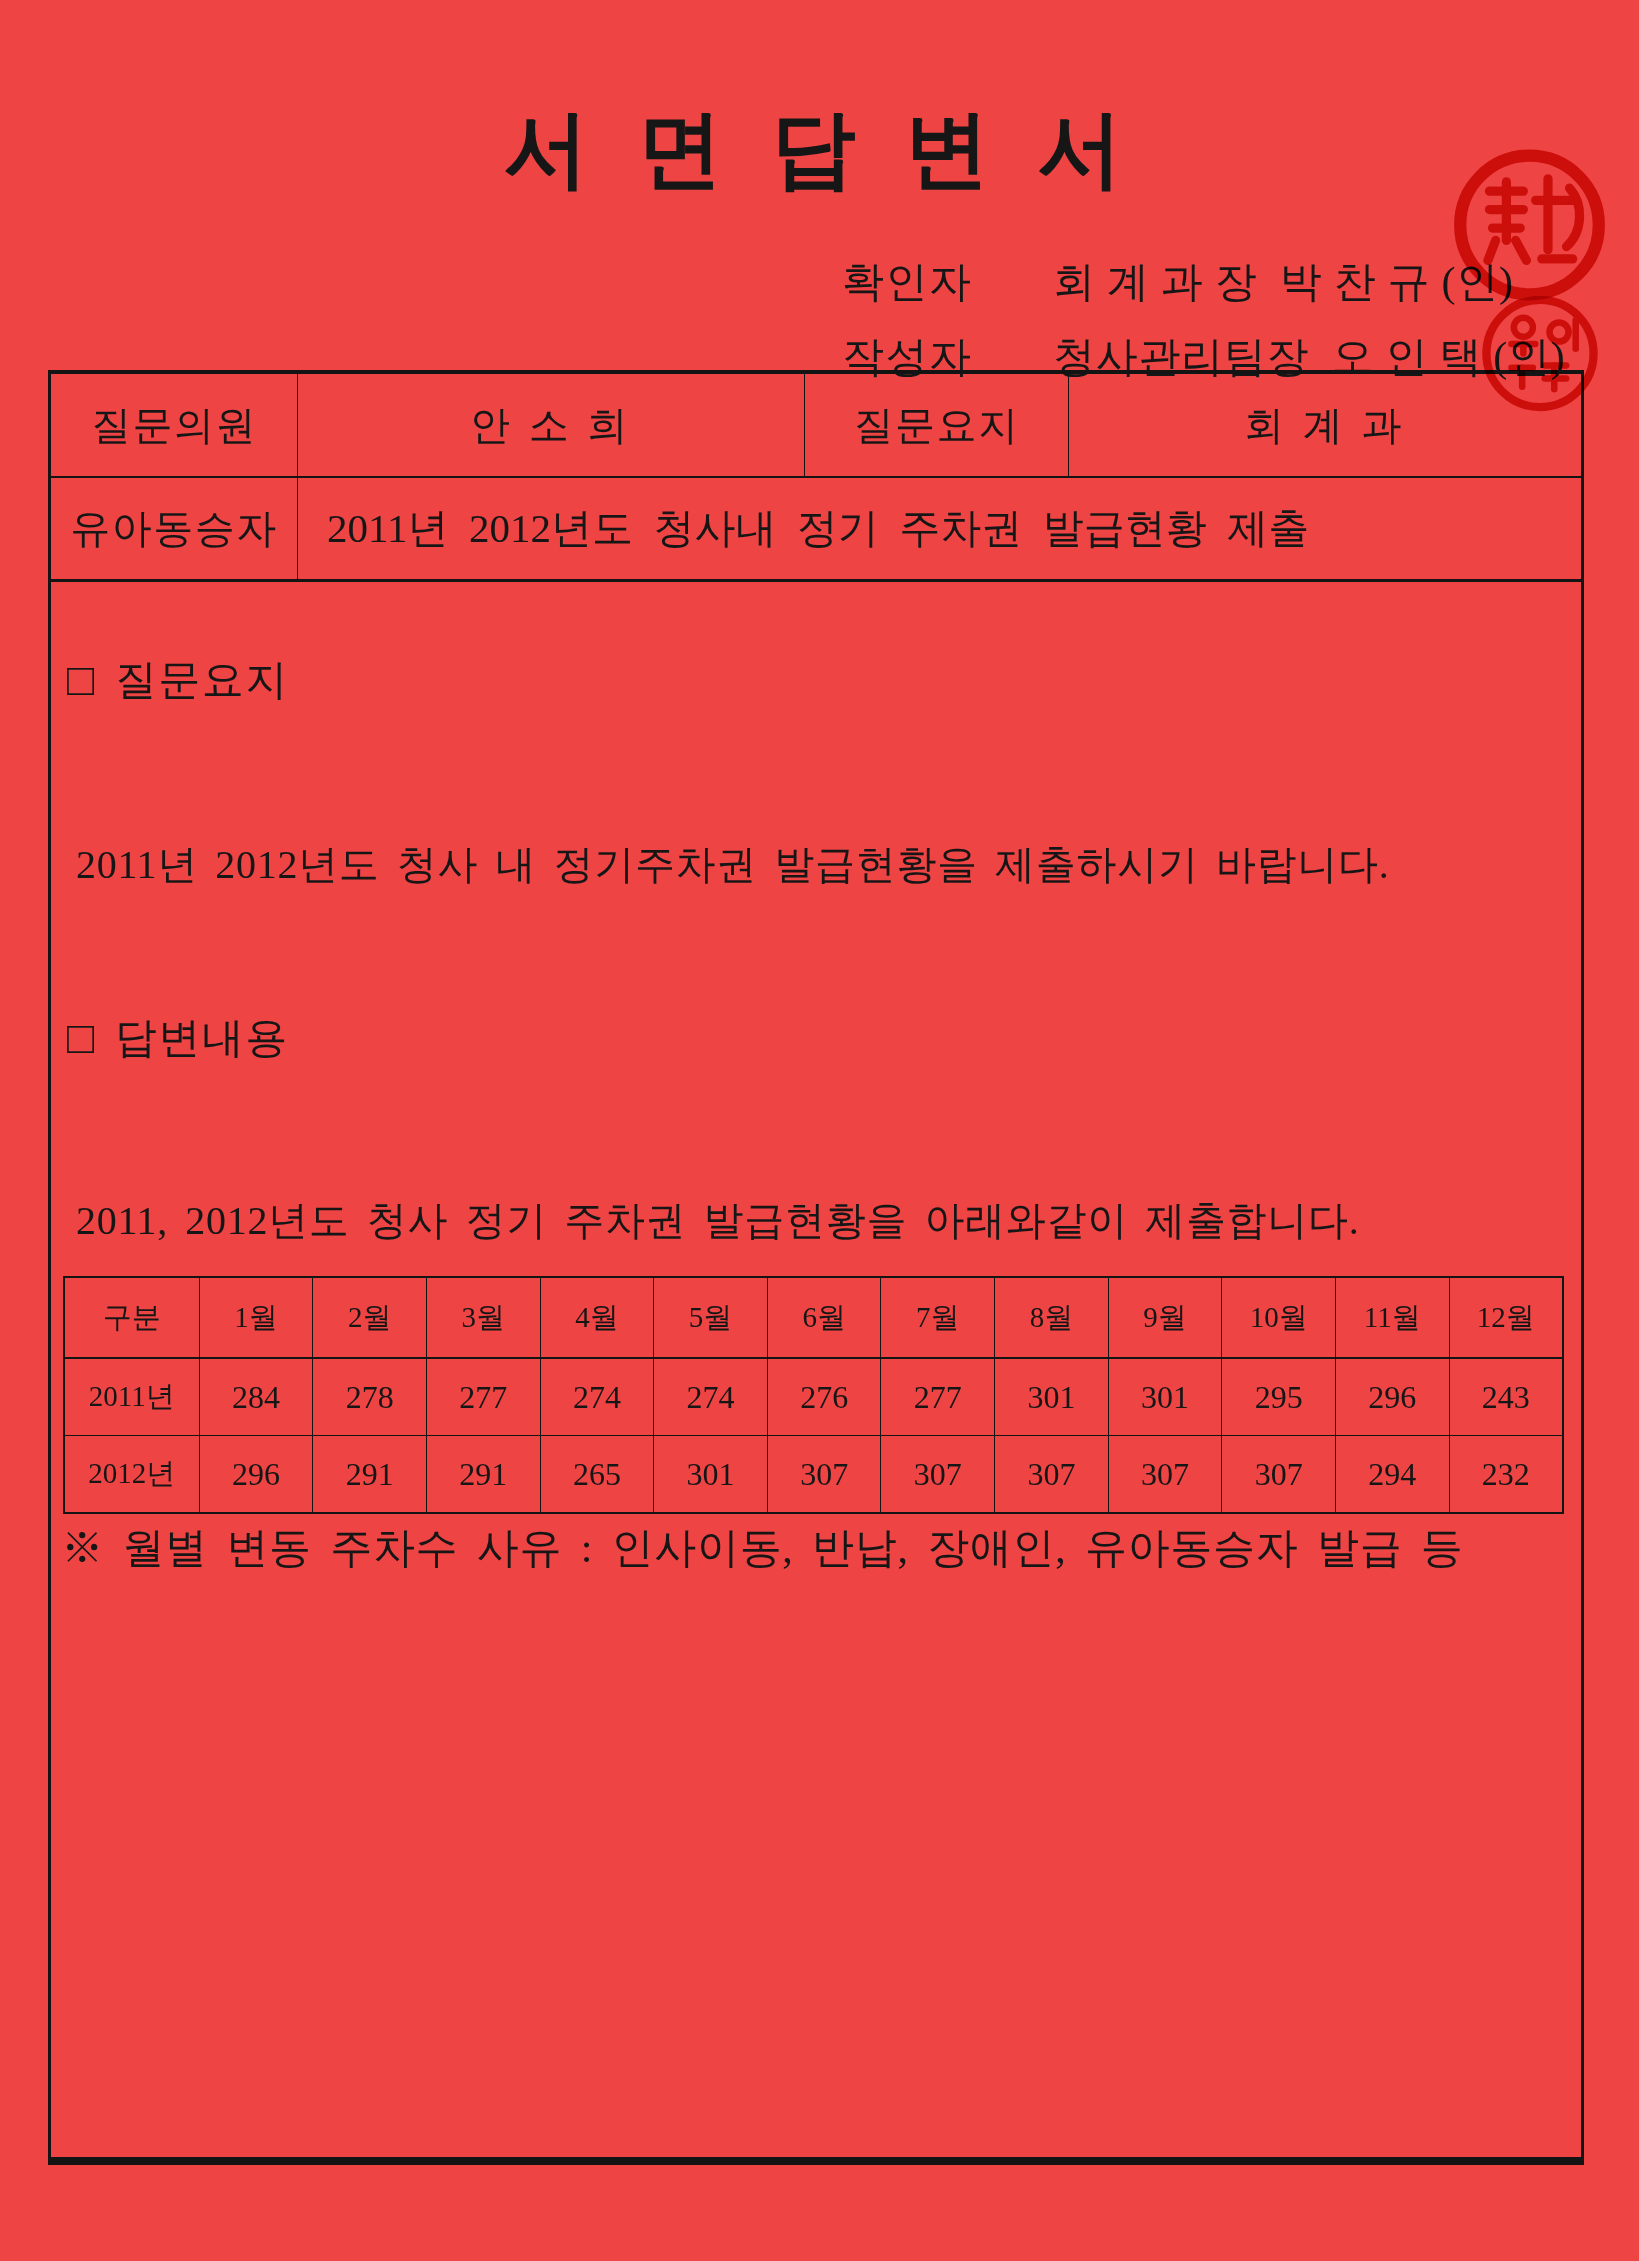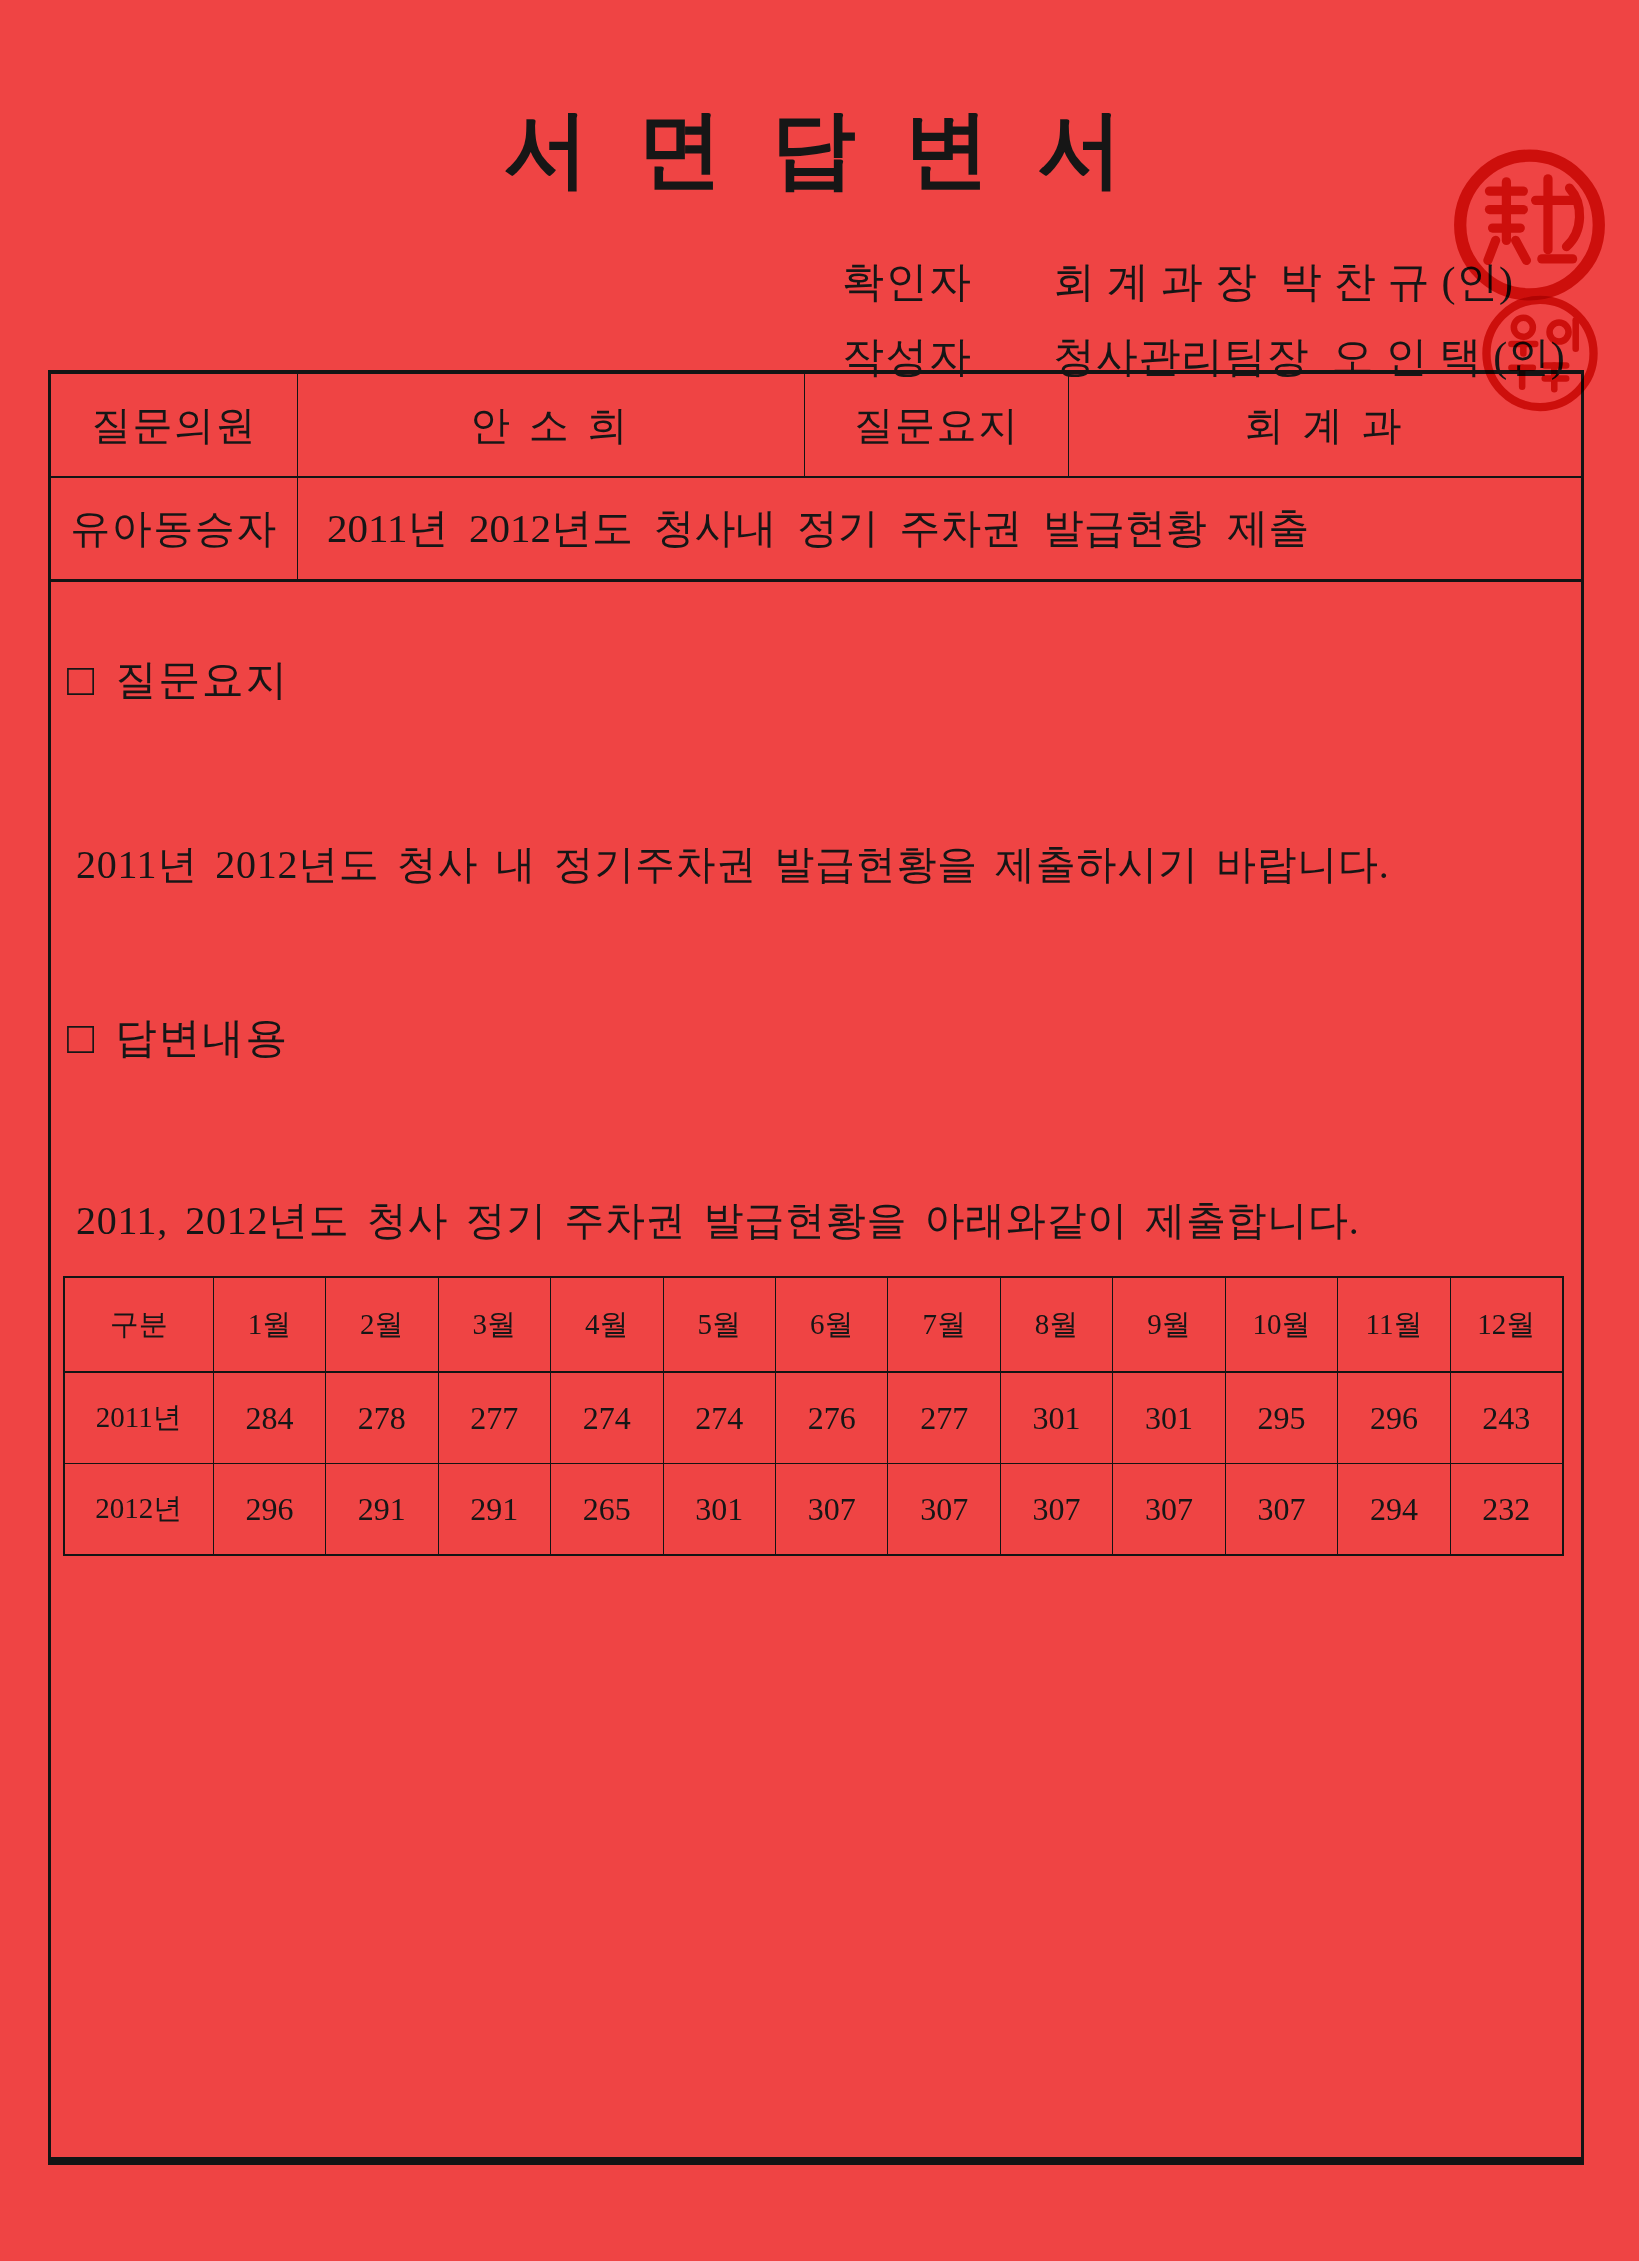--- a/index.html
+++ b/index.html
@@ -44,21 +44,21 @@
   .sec-heading .boxmark{font-size:45px;line-height:1;}
   .sec-body{position:absolute;left:25px;font-size:40px;word-spacing:6.6px;
             letter-spacing:0.7px;white-space:pre;margin-top:40px;}
   .h-1{top:70px;}  .b-1{top:215px;}
   .h-2{top:428px;} .b-2{top:571px;}
 
   .data-table{position:absolute;left:11.7px;top:694px;width:1501px;
               border-collapse:collapse;table-layout:fixed;
               border:2.9px solid #141414;}
   .data-table th,.data-table td{border:1.5px solid #141414;text-align:center;
-              font-weight:normal;padding:12px;}
+              font-weight:normal;padding:5px;}
   .data-table thead th{height:69px;font-size:29px;border-bottom:2.9px solid #141414;}
   .data-table th:first-child{width:124px;}
   .data-table td{height:66px;font-size:32px;}
   .data-table td.rowlabel{font-size:29px;}
 
   .footnote{position:absolute;left:10.2px;top:938px;font-size:42px;
             word-spacing:7.3px;letter-spacing:0.7px;white-space:pre;}
 </style>
 </head>
 <body>
@@ -189,17 +189,18 @@
             <td>307</td>
             <td>307</td>
             <td>307</td>
             <td>307</td>
             <td>294</td>
             <td>232</td>
           </tr>
         </tbody>
       </table>
 
+      <div class="footnote">※ 월별 변동 주차수 사유 : 인사이동, 반납, 장애인, 유아동승자 발급 등</div>
 
     </div>
   </div>
 </div>
 
 
 </body></html>

